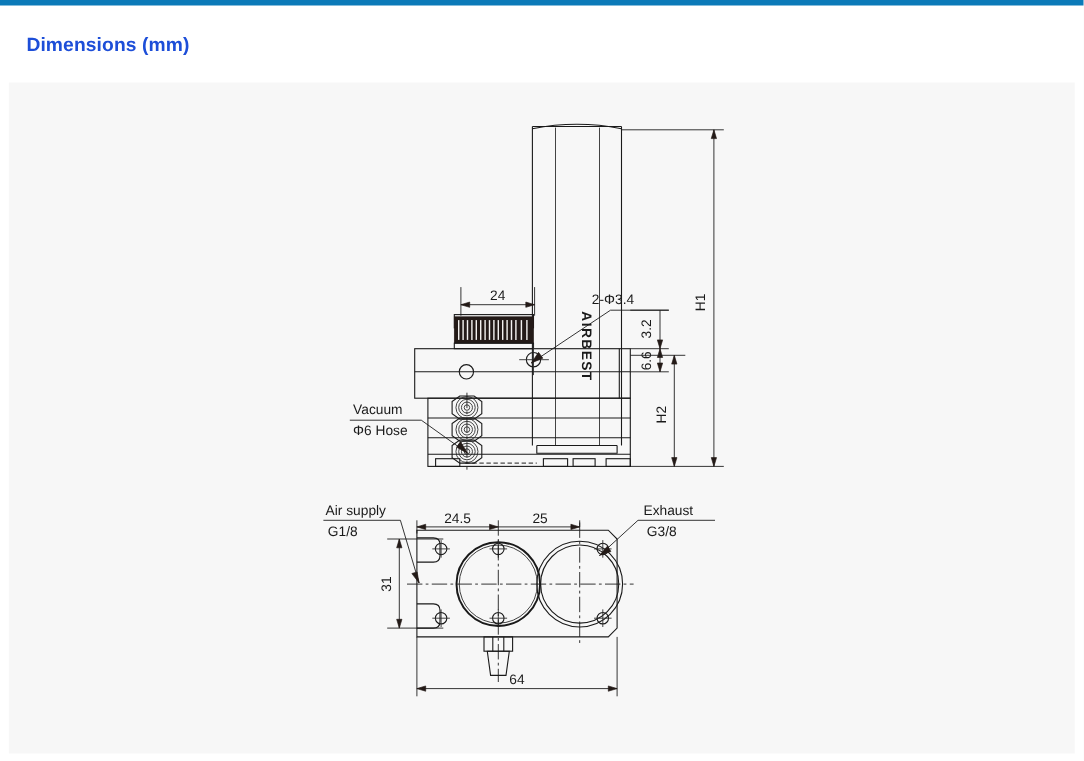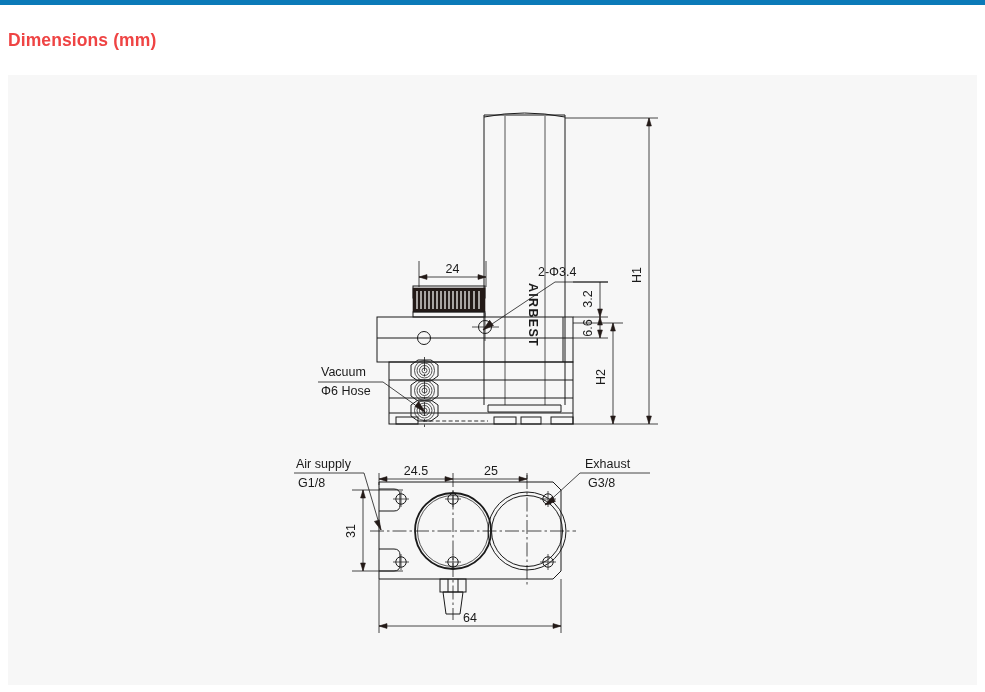--- a/index.html
+++ b/index.html
@@ -16,25 +16,25 @@
   }
   #top-accent-bar {
     position: absolute;
     left: 0; top: 0;
     width: 985px;
     height: 5px;
     background: #0b7ab8;
   }
   #section-title {
     position: absolute;
-    left: 8px;
+    left: 24px;
     top: 30px;
     font-size: 17.5px;
     font-weight: bold;
-    color: #ef4444;
+    color: #1d4ed8;
     letter-spacing: 0.1px;
   }
   #drawing-panel {
     position: absolute;
     left: 8px;
     top: 75px;
     width: 969px;
     height: 610px;
     background: #f7f7f7;
   }

